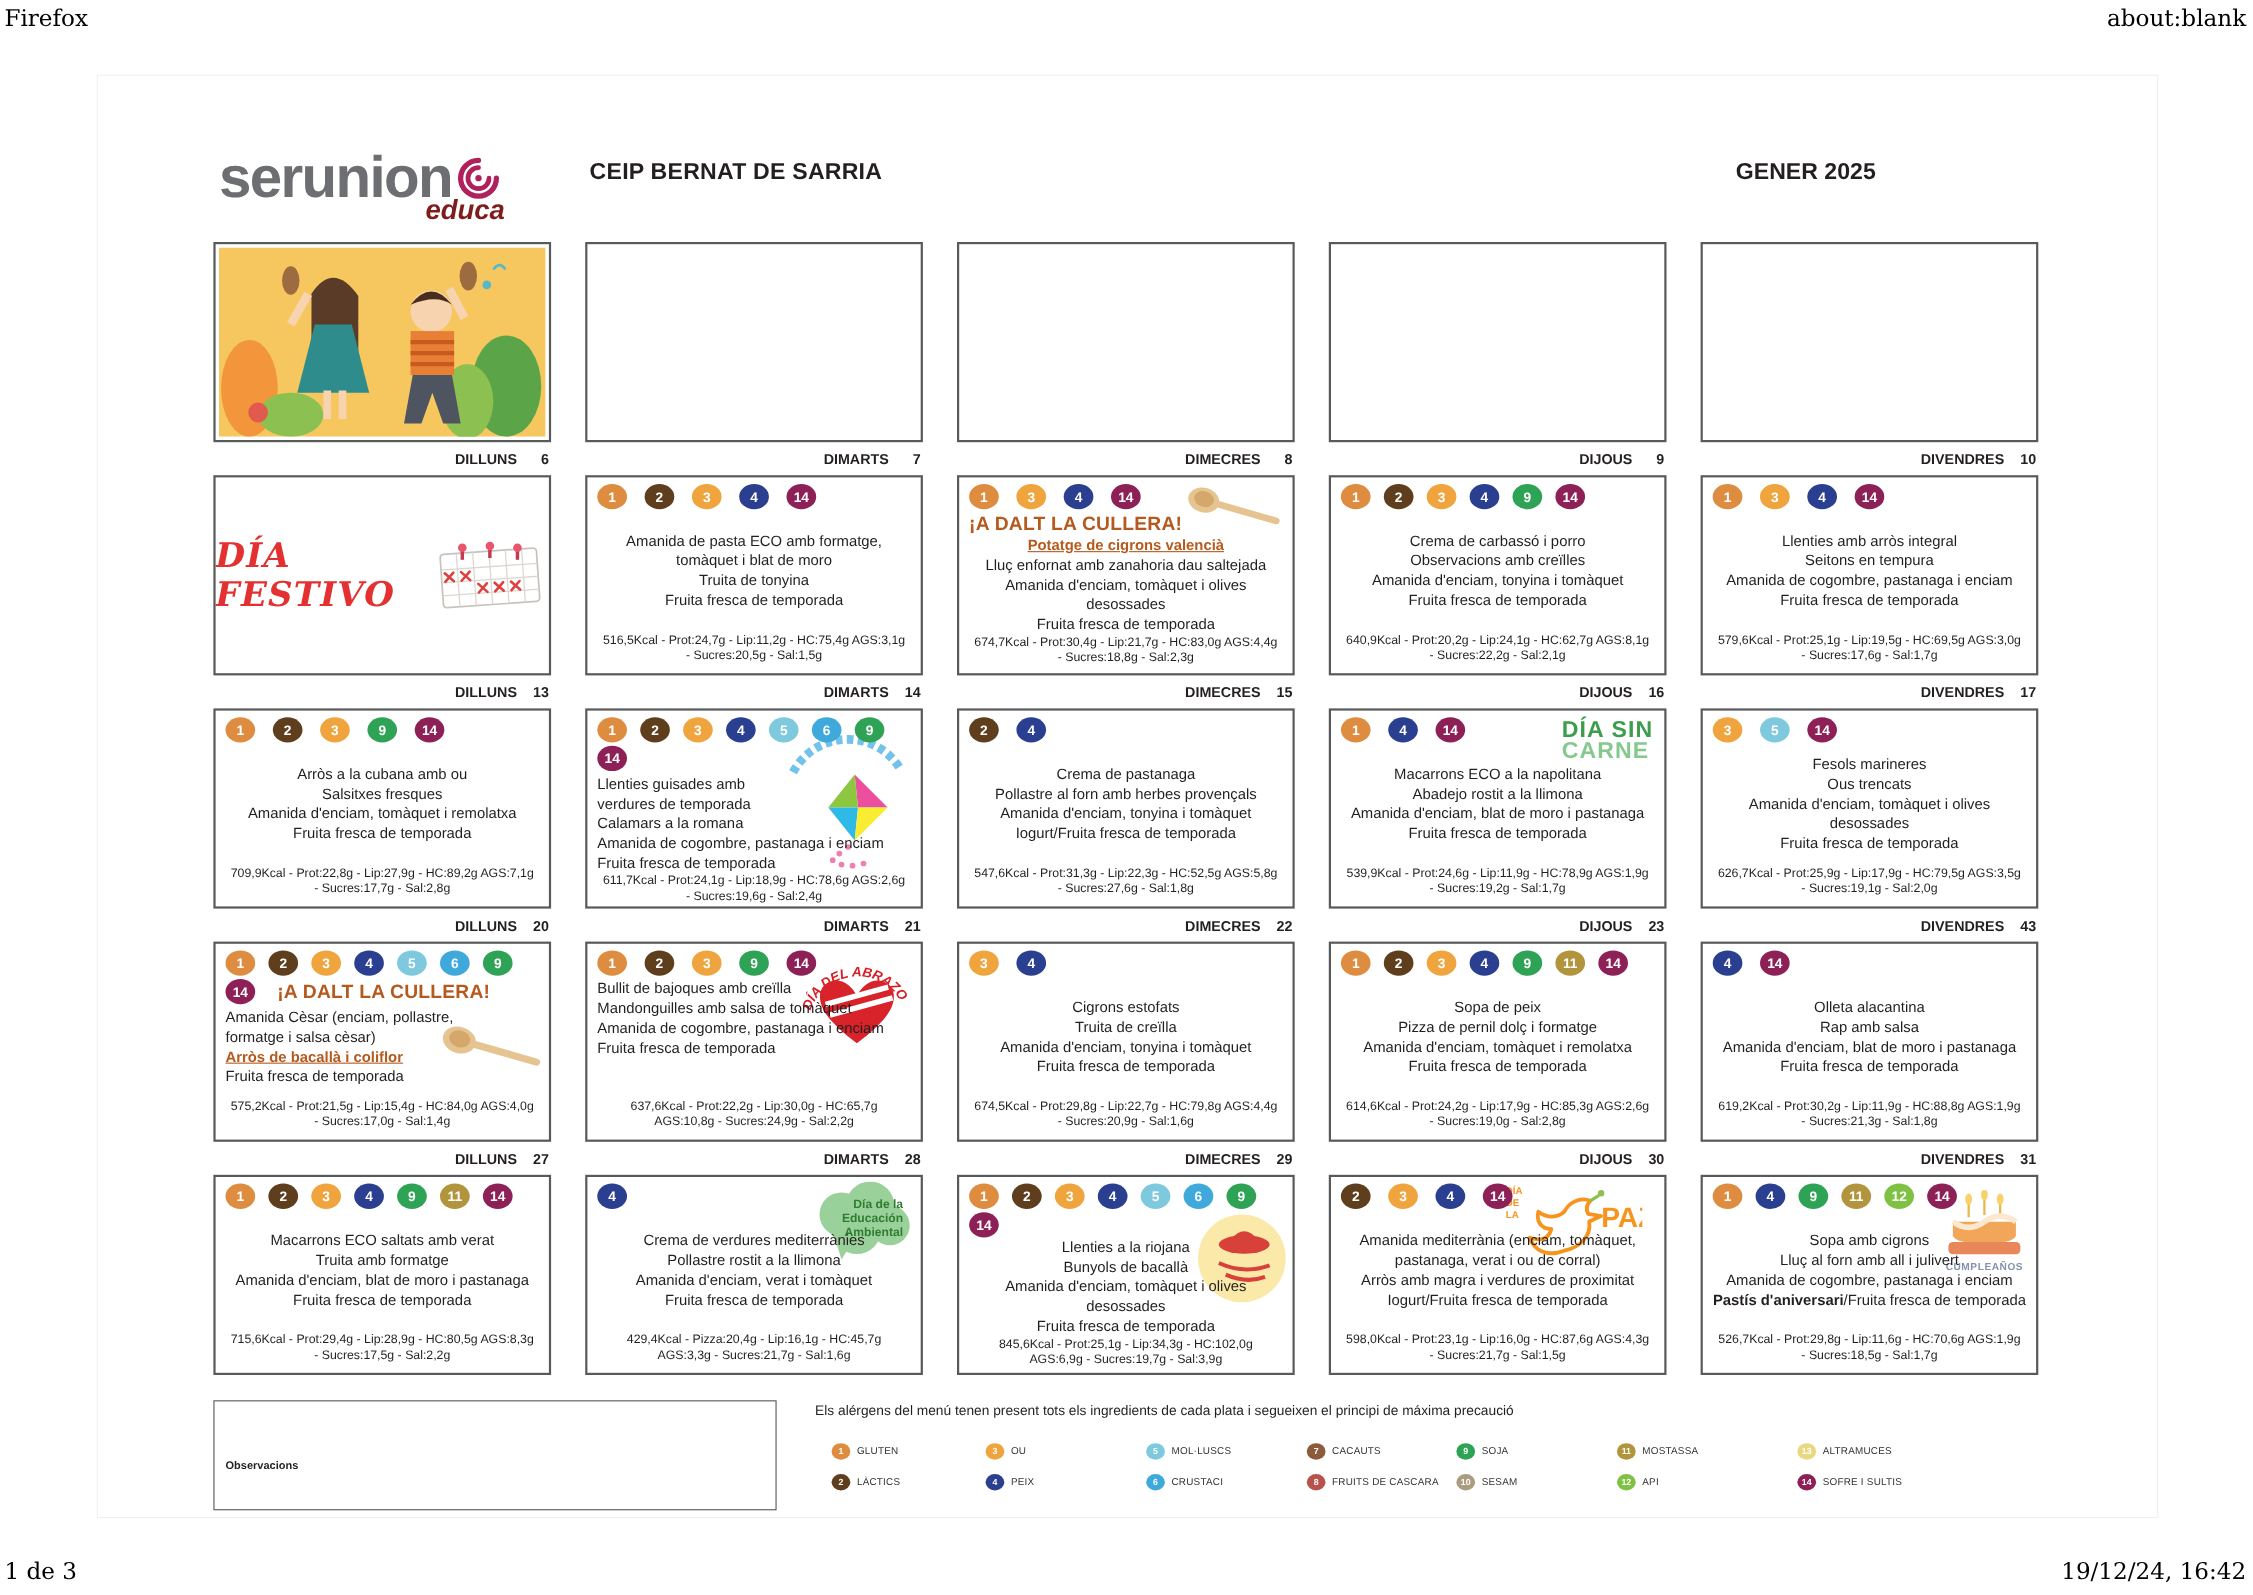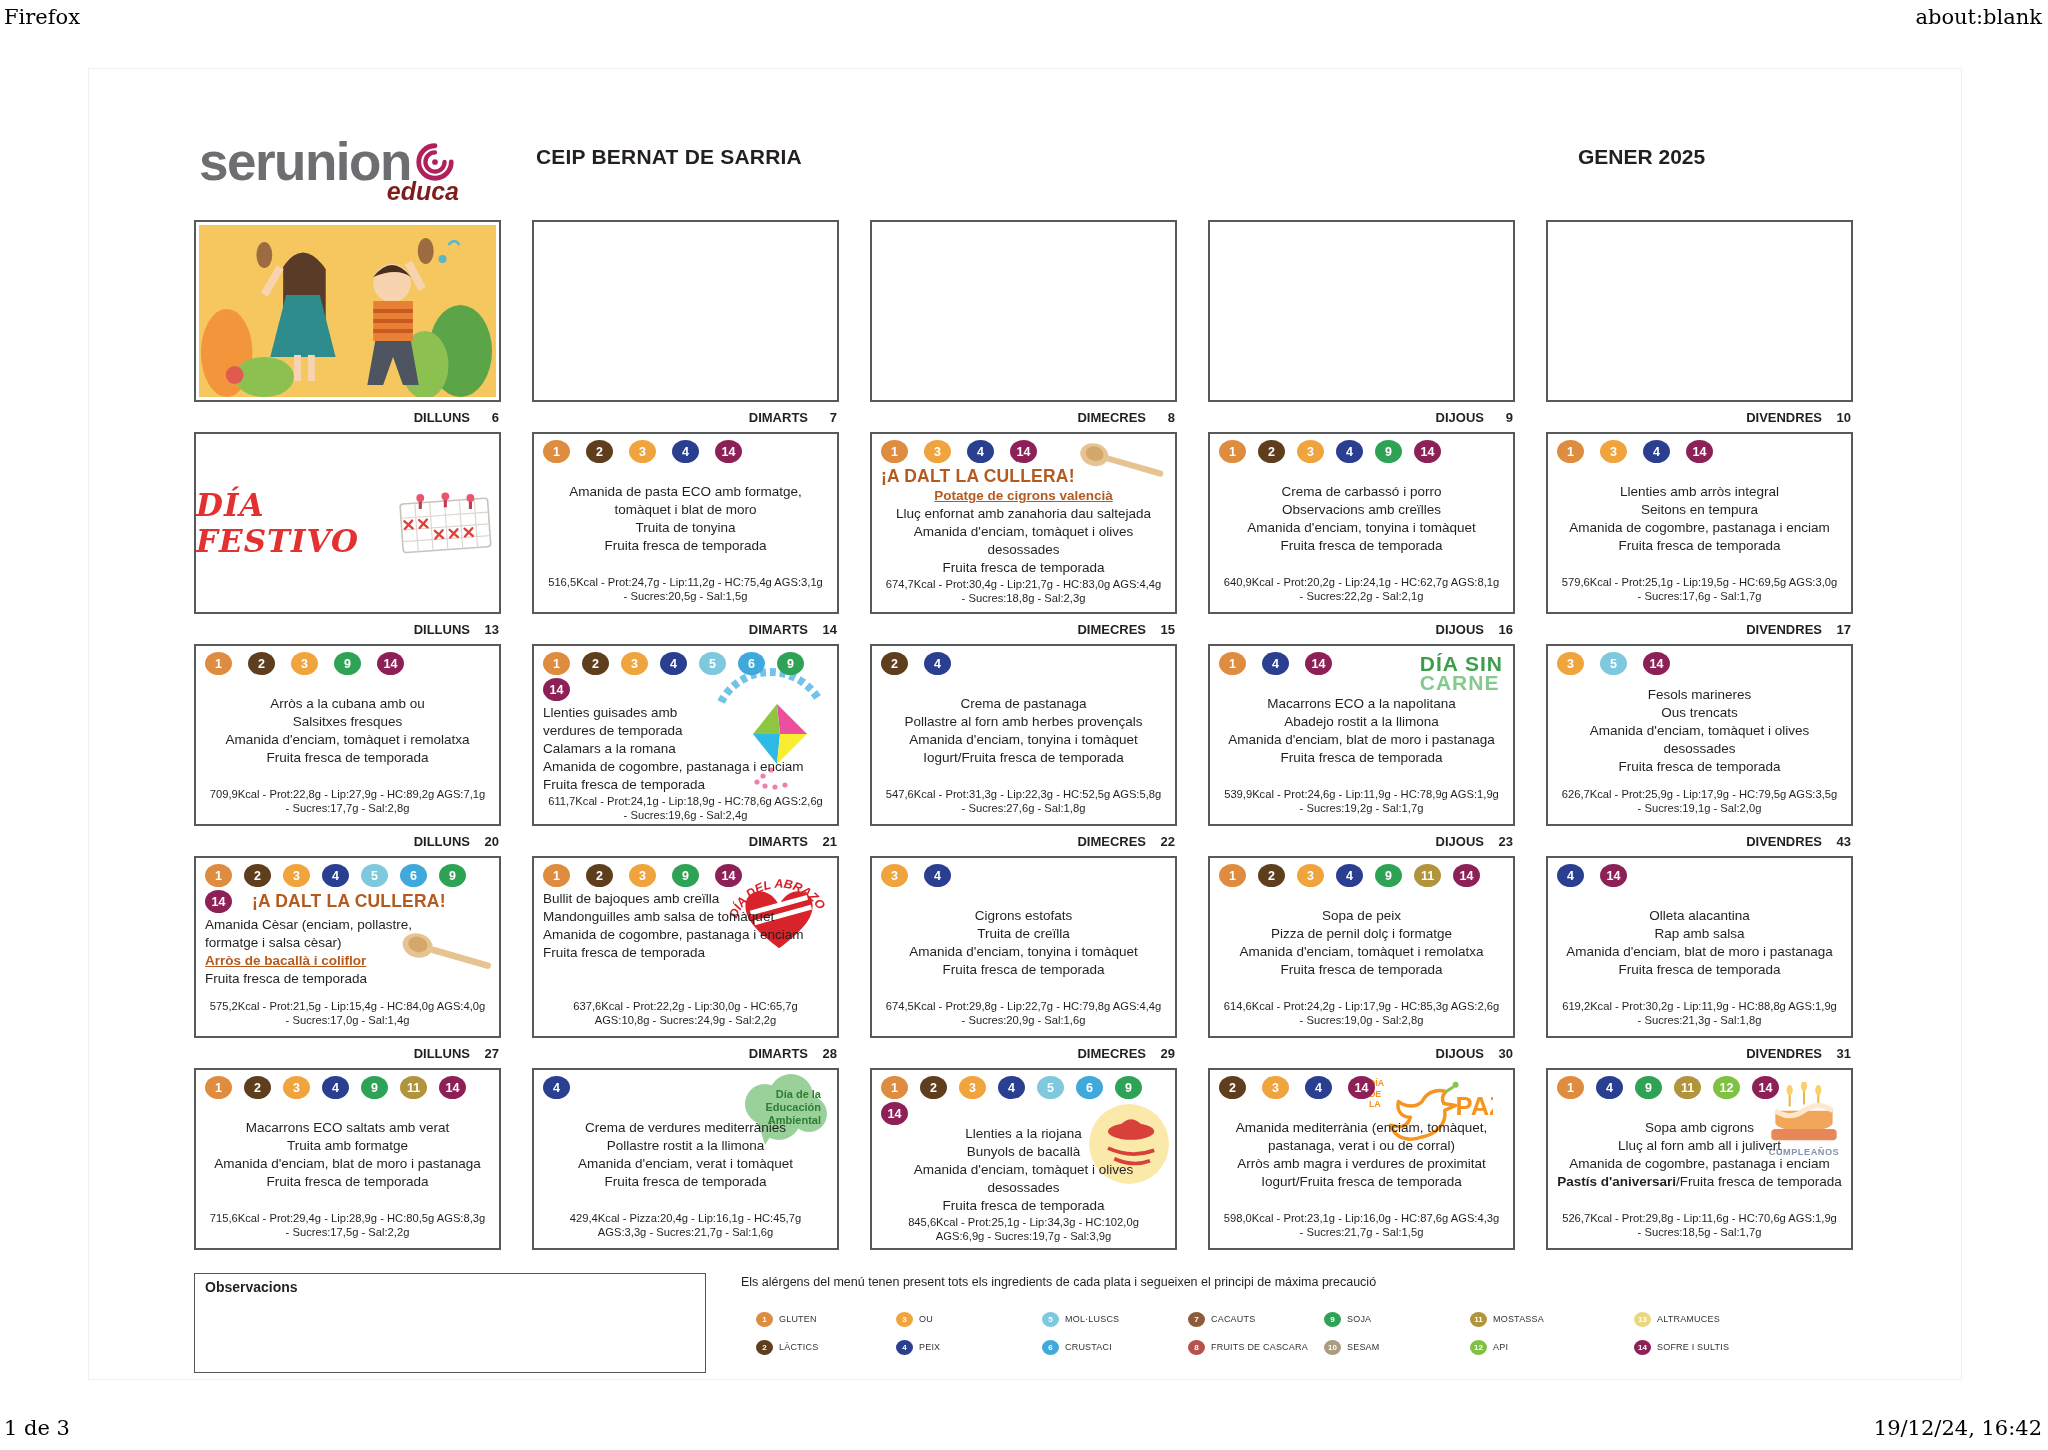--- a/index.html
+++ b/index.html
@@ -47,21 +47,21 @@
   .art-sincarne{position:absolute;top:8px;right:10px;text-align:left;font-weight:800;font-size:21px;line-height:.92;letter-spacing:1px;z-index:0;}
   .art-sincarne .sc1{color:#3c9e4d;} .art-sincarne .sc2{color:#86c98f;}
   .art-abrazo{position:absolute;top:2px;right:4px;width:108px;z-index:0;}
   .art-eduamb{position:absolute;top:4px;right:6px;width:96px;z-index:0;}
   .art-comida{position:absolute;top:32px;right:4px;width:84px;z-index:0;}
   .art-paz{position:absolute;top:2px;right:20px;width:128px;z-index:0;}
   .art-cake{position:absolute;top:12px;right:2px;width:90px;z-index:0;}
   
   .obs{position:absolute;left:105px;top:1204px;width:512px;height:100px;border:1.4px solid #555;
        box-sizing:border-box;padding:5px 10px;display:flex;flex-direction:column;}
-  .obs-title{font-size:14px;font-weight:700;}
+  .obs-title{font-size:10px;font-weight:700;margin-top:48px;}
   .obs-body{font-size:9.5px;line-height:1.55;margin-top:30px;color:#222;}
   .legend-note{position:absolute;left:652px;top:1206px;font-size:12.5px;}
   .legend{position:absolute;left:667px;top:1238px;display:grid;
           grid-template-columns:140px 146px 146px 136px 146px 164px 200px;}
   .legend-col{display:flex;flex-direction:column;gap:4px;}
   .legend-item{display:flex;align-items:center;gap:6px;height:24px;}
   .legend-badge{width:17px;height:15px;border-radius:50%;color:#fff;font-weight:700;font-size:8px;
                 display:flex;align-items:center;justify-content:center;flex:0 0 auto;background:#999;}
   .legend-label{font-size:9px;color:#333;letter-spacing:.2px;}
 </style>

